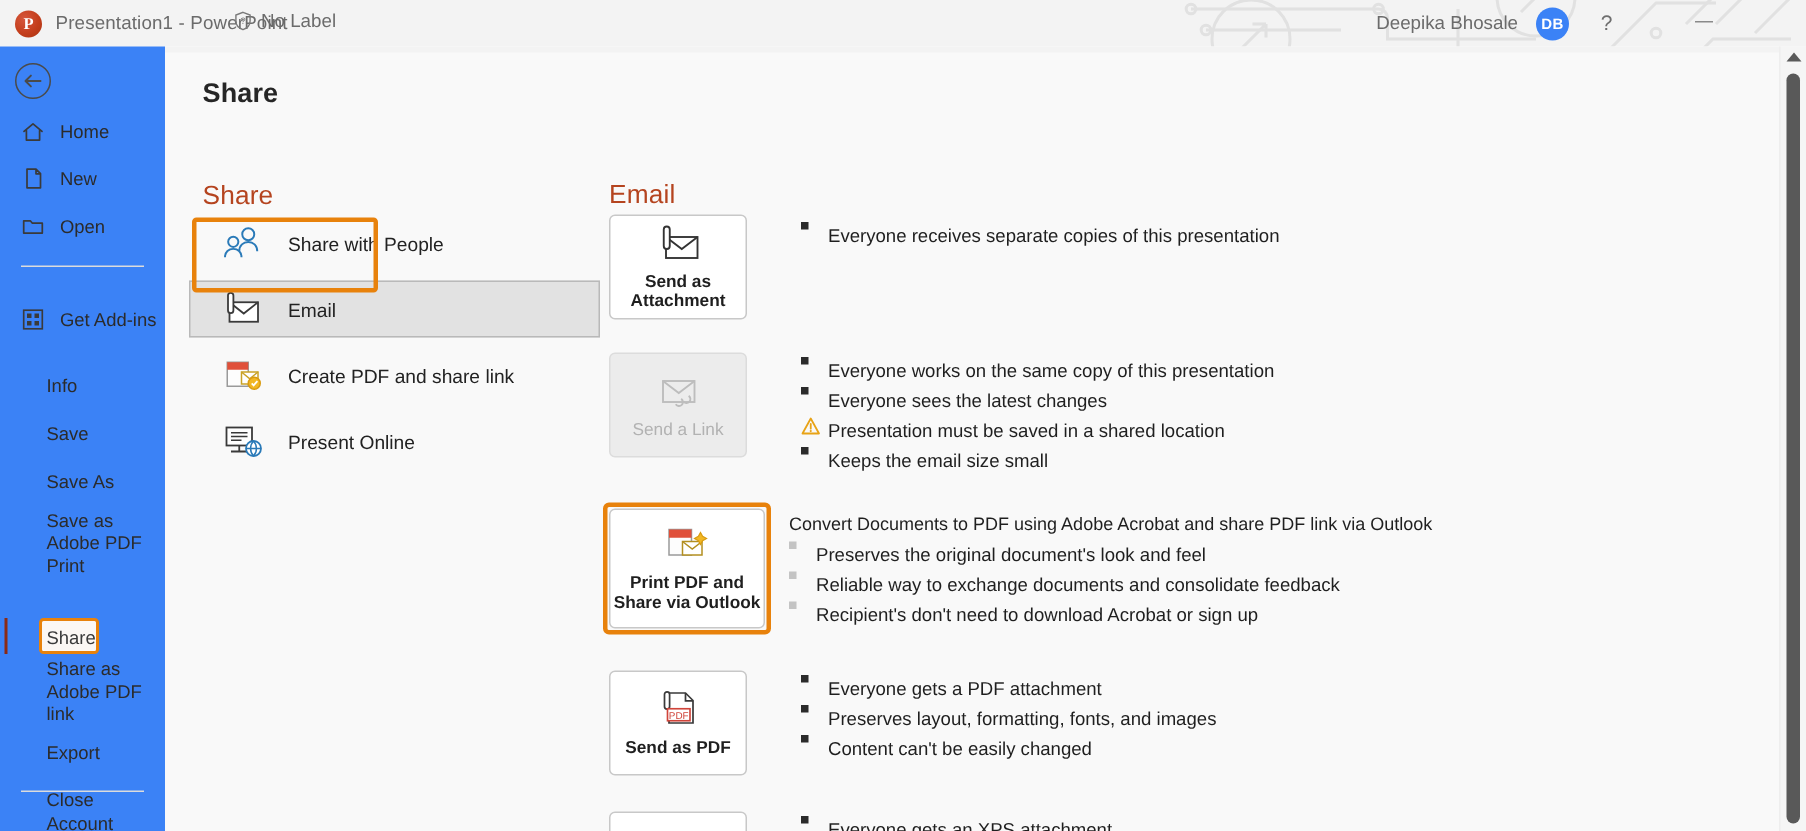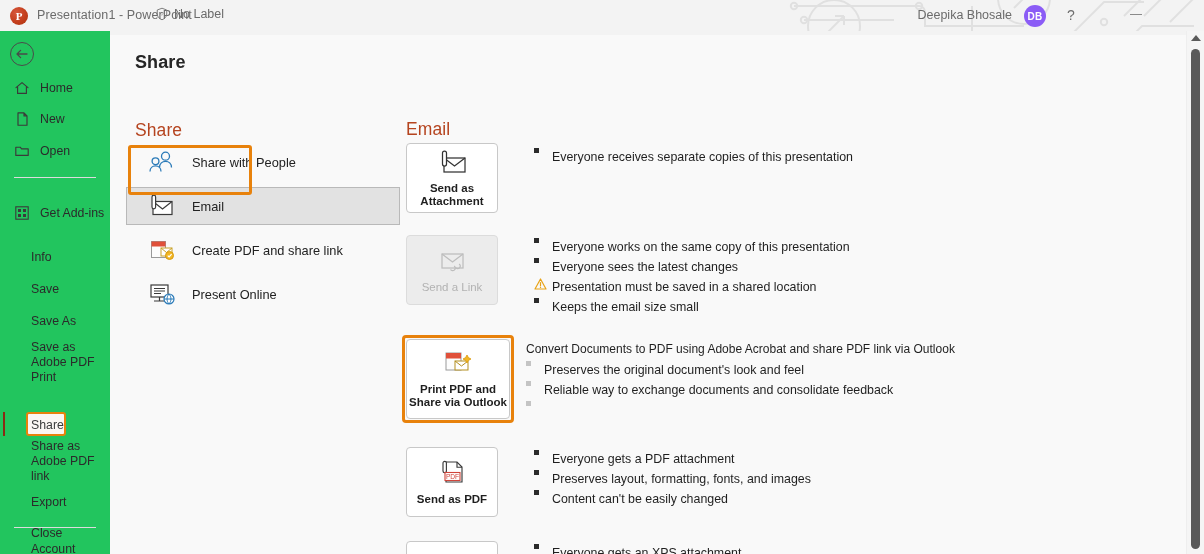--- a/index.html
+++ b/index.html
@@ -47,21 +47,21 @@
     opacity: .55; pointer-events: none;
   }
 
   .tb-user {
     position: absolute; right: 192px; top: 8px;
     font-size: 12.5px; color: #6b6b6b; white-space: nowrap;
   }
   .tb-avatar {
     position: absolute; right: 158px; top: 5px;
     width: 22px; height: 22px; border-radius: 50%;
-    background: #8b5cf6; color: #fff;
+    background: #3b82f6; color: #fff;
     font-size: 10px; font-weight: bold;
     display: flex; align-items: center; justify-content: center;
     letter-spacing: .3px;
   }
   .tb-help {
     position: absolute; right: 125px; top: 7px;
     width: 16px; height: 16px;
     font-size: 14px; color: #6e6e6e; text-align: center; line-height: 16px;
   }
   .tb-min {
@@ -73,21 +73,21 @@
   .backstage {
     position: absolute; left: 0; top: 31px;
     width: 1204px; height: 523px;
     background: #f3f3f3;
   }
 
   
   .leftnav {
     position: absolute; left: 0; top: 0;
     width: 110px; height: 523px;
-    background: #22c55e;
+    background: #3b82f6;
   }
   .backbtn {
     position: absolute; left: 10px; top: 11px;
     width: 24px; height: 24px;
     border: 1.4px solid #4a4a4a; border-radius: 50%;
     cursor: pointer;
   }
   .backbtn svg { position: absolute; left: 3px; top: 3px; }
 
   .nav-item {
@@ -520,20 +520,21 @@
           <div class="b-row">
             <span class="b-mark light">
                 <i></i>
               </span>
             <span>Reliable way to exchange documents and consolidate feedback</span>
           </div>
           <div class="b-row">
             <span class="b-mark light">
                 <i></i>
               </span>
+            <span>Recipient's don't need to download Acrobat or sign up</span>
           </div>
         </div>
       </div>
 
       <div class="opt" style="height:82px; margin-top:12px">
         <div class="opt-btn">
           <div class="ob-ico">
             <svg width="32" height="27" viewBox="0 0 32 27">
               <path d="M10 2 H21 L26 7 V22 H10 Z" fill="#fff" stroke="#3a3a3a" stroke-width="1.15"></path>
               <path d="M21 2 V7.2 H26" fill="none" stroke="#3a3a3a" stroke-width="1.15"></path>

